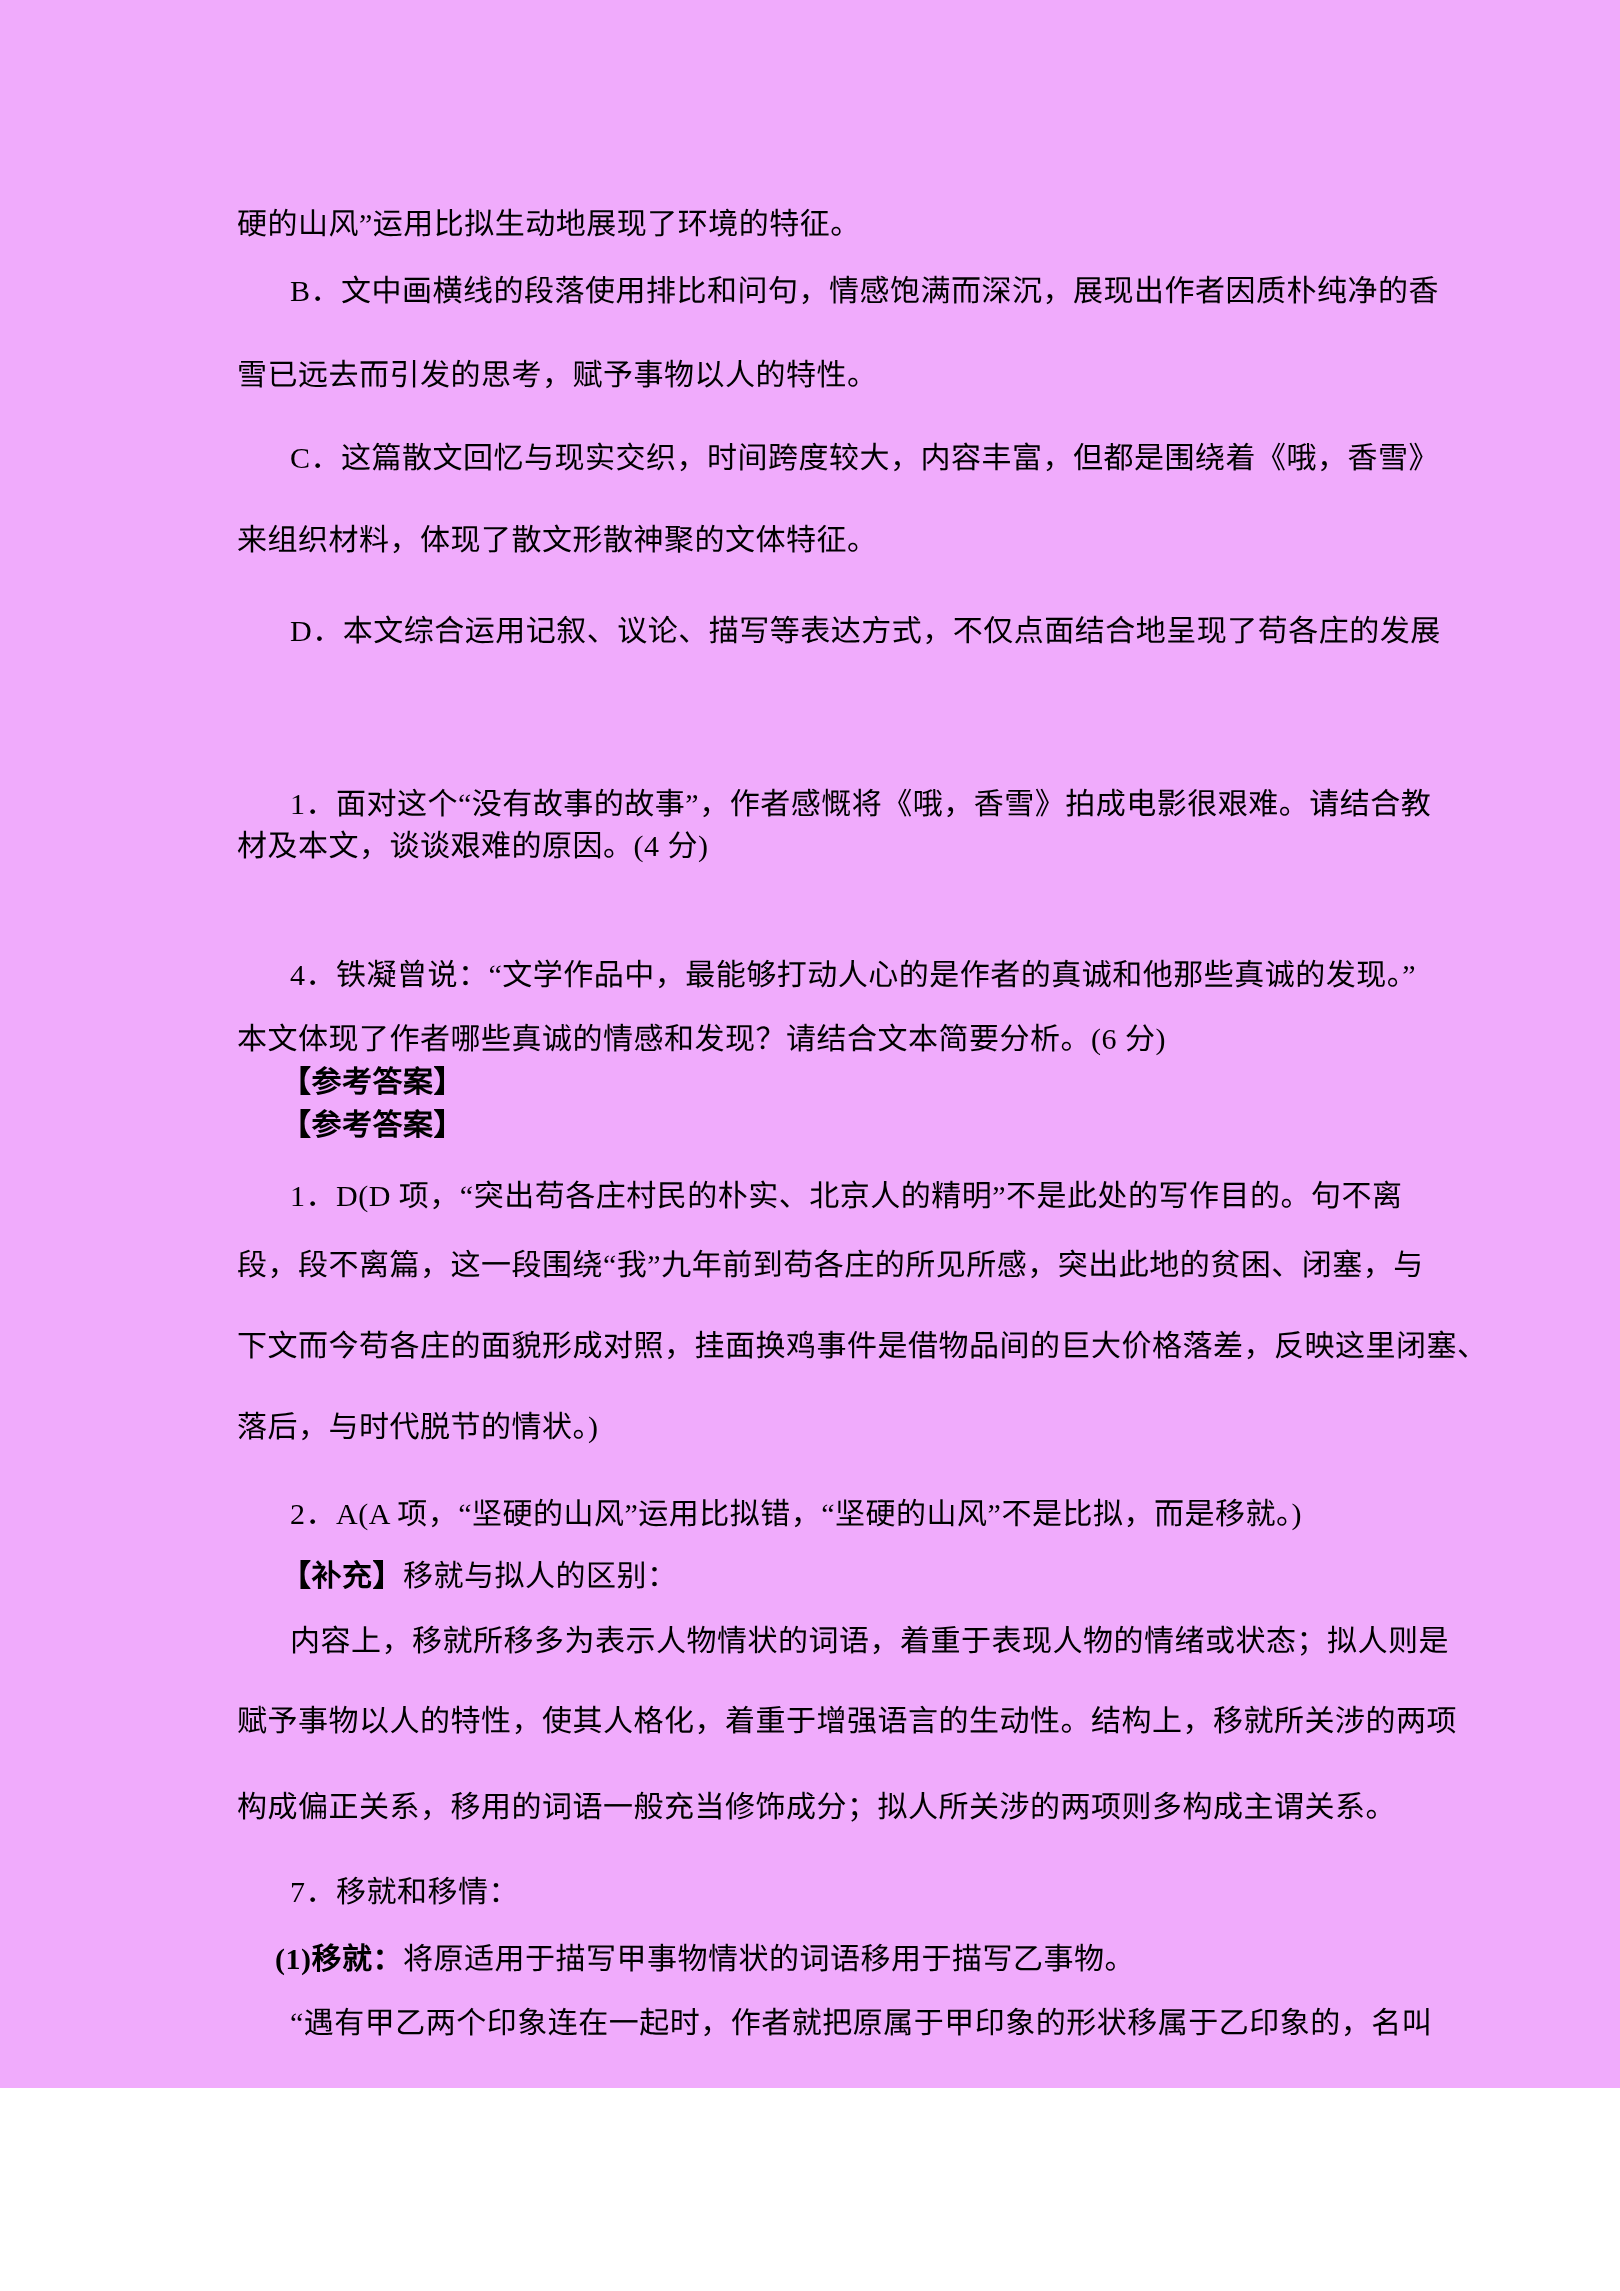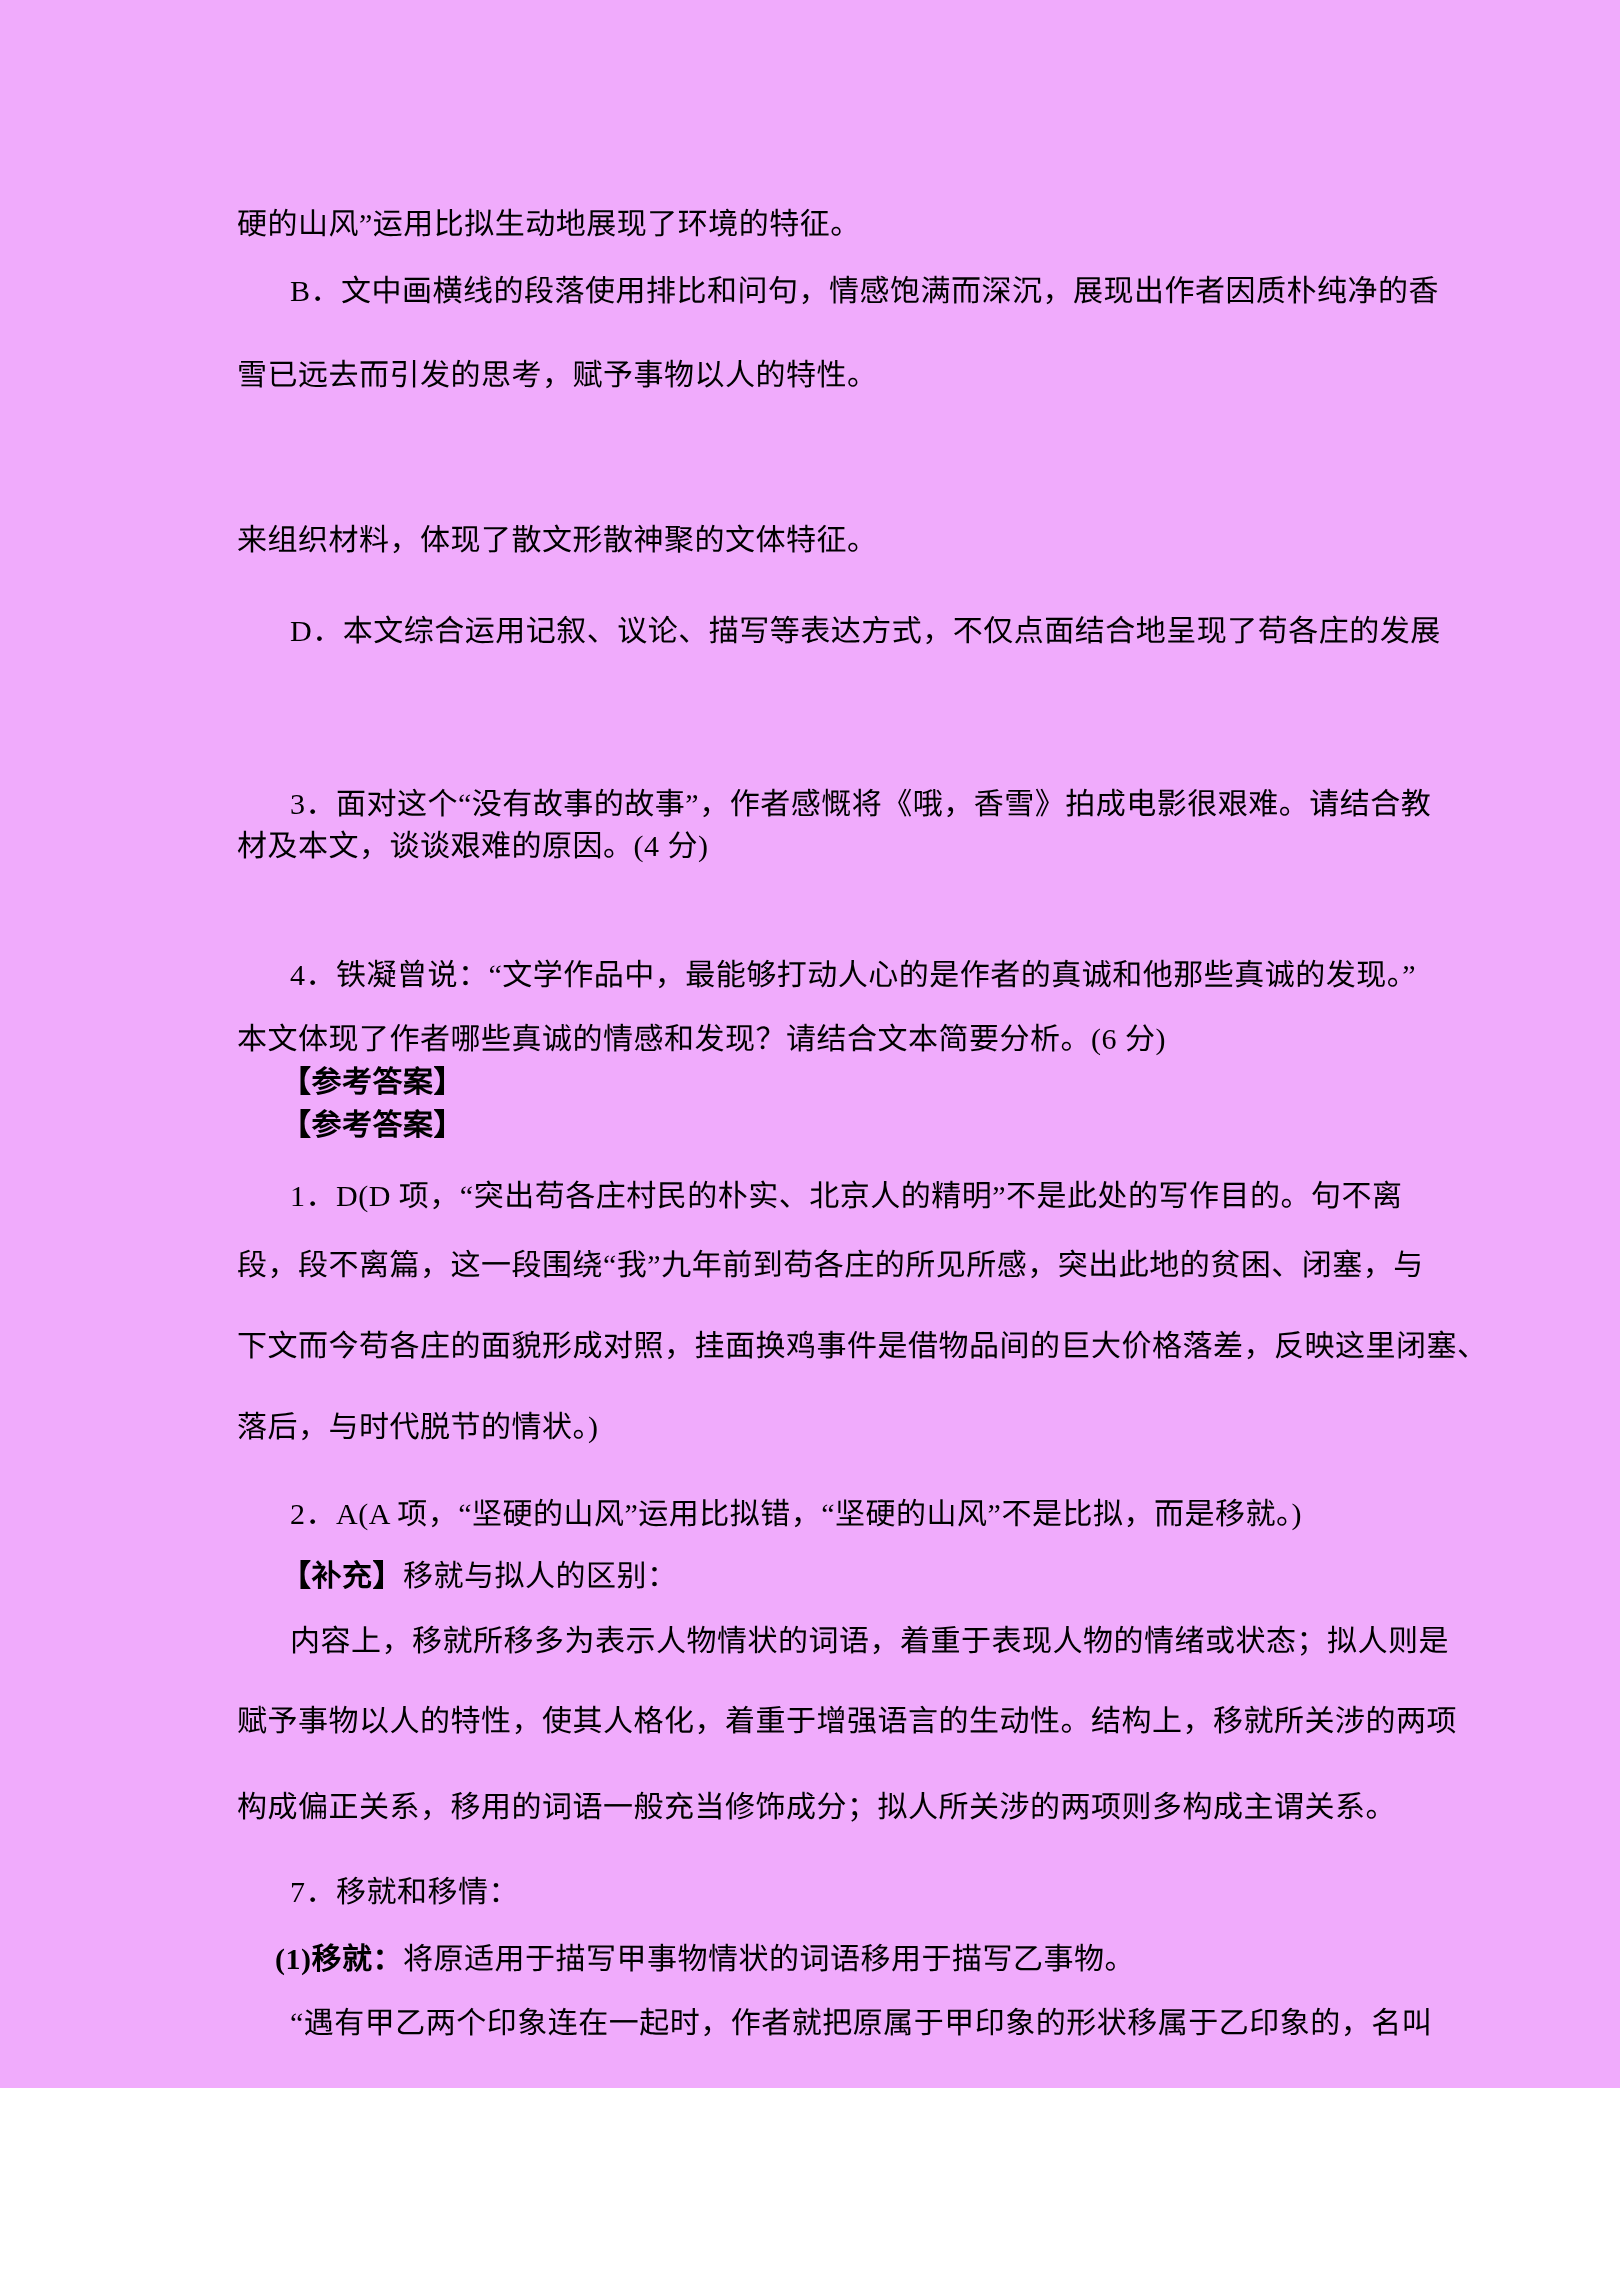--- a/index.html
+++ b/index.html
@@ -38,27 +38,28 @@
 <body>
 
 <div class="page">
 
   <div class="line" style="top:206px"><span class="b"></span><span>硬的山风”运用比拟生动地展现了环境的特征。</span></div>
 
   <div class="line ind" style="top:273px"><span class="b"></span><span>B．文中画横线的段落使用排比和问句，情感饱满而深沉，展现出作者因质朴纯净的香</span></div>
 
   <div class="line" style="top:357px"><span class="b"></span><span>雪已远去而引发的思考，赋予事物以人的特性。</span></div>
 
+  <div class="line ind" style="top:440px"><span class="b"></span><span>C．这篇散文回忆与现实交织，时间跨度较大，内容丰富，但都是围绕着《哦，香雪》</span></div>
 
   <div class="line" style="top:522px"><span class="b"></span><span>来组织材料，体现了散文形散神聚的文体特征。</span></div>
 
   <div class="line ind" style="top:613px"><span class="b"></span><span>D．本文综合运用记叙、议论、描写等表达方式，不仅点面结合地呈现了苟各庄的发展</span></div>
 
 
-  <div class="line ind" style="top:786px"><span class="b"></span><span>3．面对这个“没有故事的故事”，作者感慨将《哦，香雪》拍成电影很艰难。请结合教</span></div>
+  <div class="line ind" style="top:786px"><span class="b"></span><span>1．面对这个“没有故事的故事”，作者感慨将《哦，香雪》拍成电影很艰难。请结合教</span></div>
 
   <div class="line" style="top:828px"><span class="b"></span><span>材及本文，谈谈艰难的原因。(4 分)</span></div>
 
   <div class="line ind" style="top:957px"><span class="b"></span><span>4．铁凝曾说：“文学作品中，最能够打动人心的是作者的真诚和他那些真诚的发现。”</span></div>
 
   <div class="line" style="top:1021px"><span class="b"></span><span>本文体现了作者哪些真诚的情感和发现？请结合文本简要分析。(6 分)</span></div>
 
   <div class="line ind-br" style="top:1064px"><span class="b">【参考答案】</span><span></span></div>
 
   <div class="line ind-br" style="top:1107px"><span class="b">【参考答案】</span><span></span></div>

